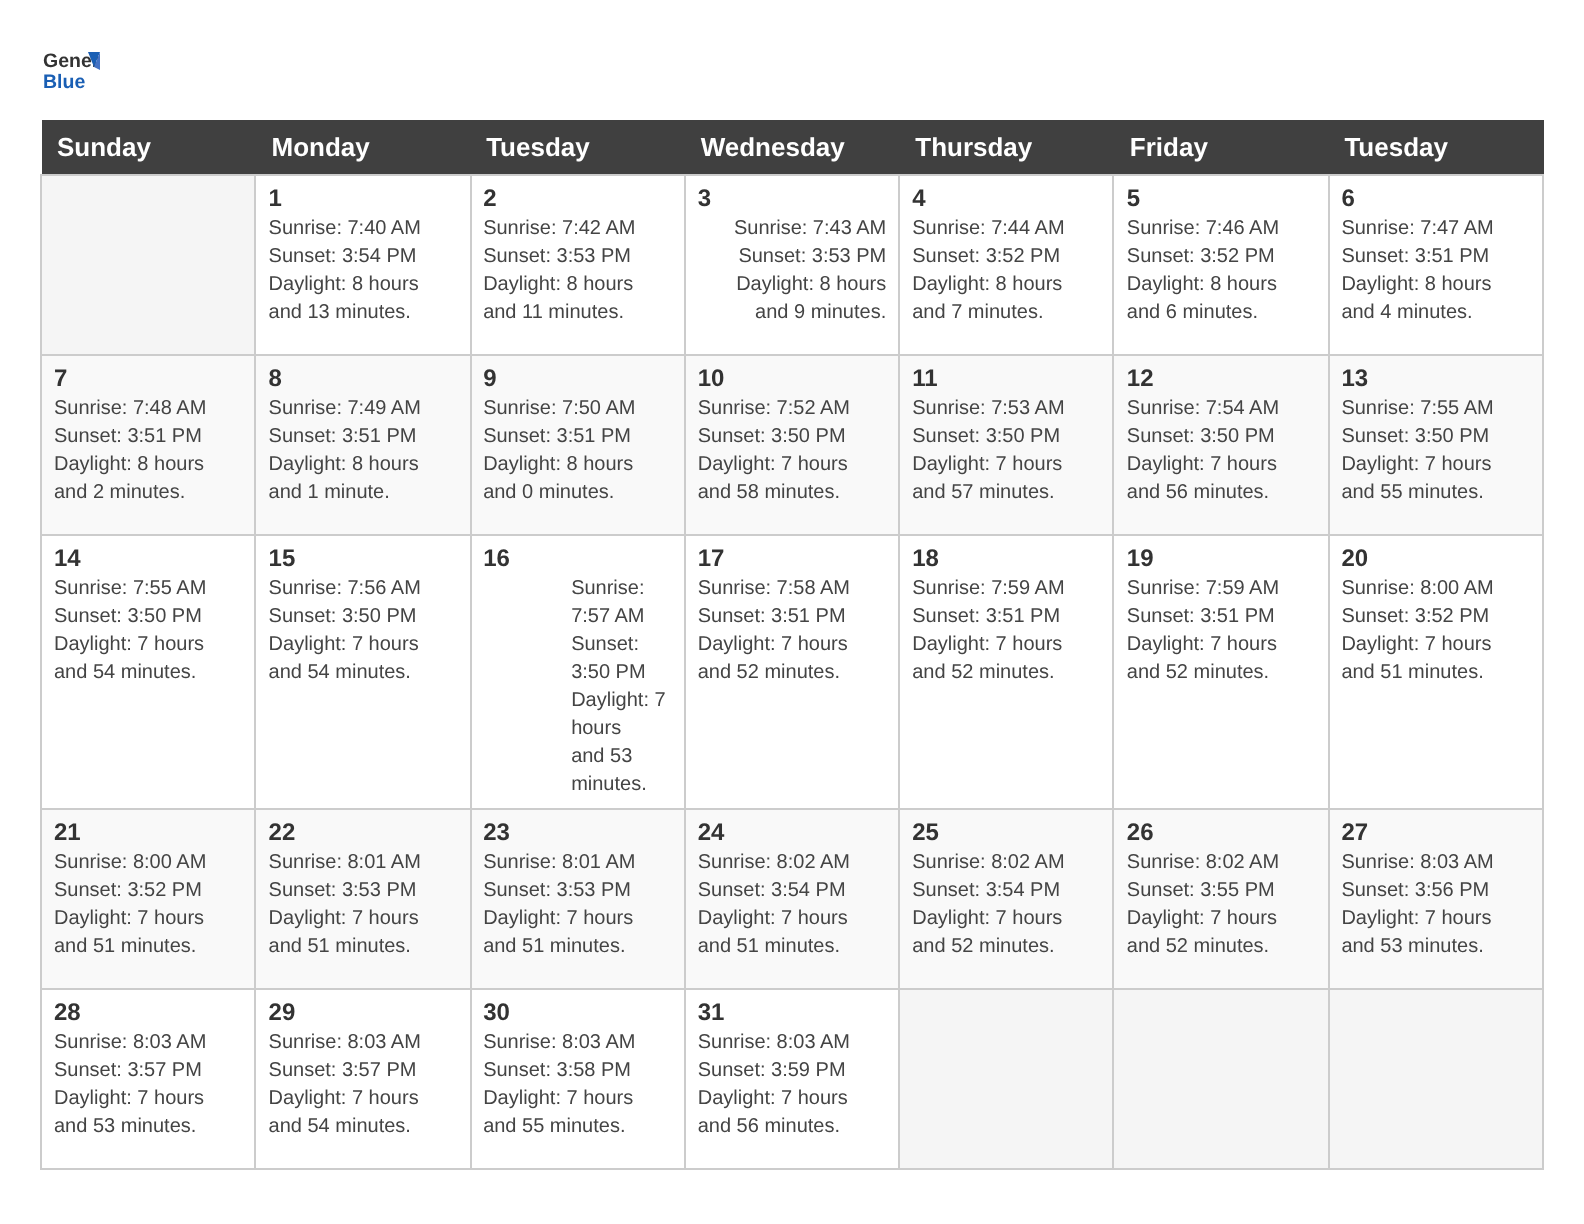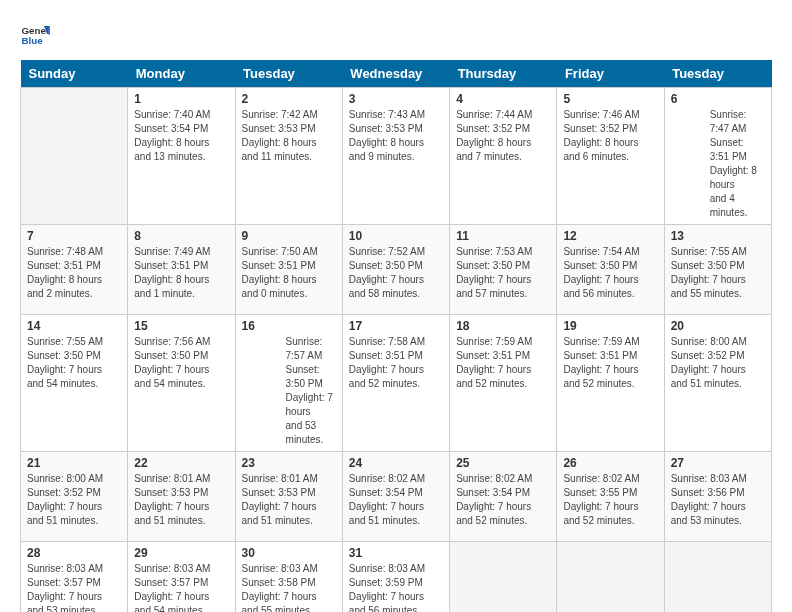--- a/index.html
+++ b/index.html
@@ -37,21 +37,21 @@
       font-size: 18px;
       color: #333;
       font-weight: normal;
     }
     table {
       width: 100%;
       border-collapse: collapse;
       table-layout: fixed;
     }
     thead tr th {
-      background-color: #0369a1;
+      background-color: #404040;
       color: white;
       text-align: left;
       padding: 6px 8px;
       font-size: 13px;
       font-weight: bold;
     }
     tbody tr td {
       border: 1px solid #ccc;
       vertical-align: top;
       padding: 4px 6px;
@@ -120,42 +120,42 @@
         </td>
         <td>
           <span class="day-number">2</span>
           <div class="day-info" style="white-space: pre-line;">Sunrise: 7:42 AM
 Sunset: 3:53 PM
 Daylight: 8 hours
 and 11 minutes.</div>
         </td>
         <td>
           <span class="day-number">3</span>
-          <div class="day-info" style="white-space: pre-line;">Sunrise: 7:43 AM
+          <div class="day-info" style="white-space: pre-line; text-align: right;">Sunrise: 7:43 AM
 Sunset: 3:53 PM
 Daylight: 8 hours
 and 9 minutes.</div>
         </td>
         <td>
           <span class="day-number">4</span>
           <div class="day-info" style="white-space: pre-line;">Sunrise: 7:44 AM
 Sunset: 3:52 PM
 Daylight: 8 hours
 and 7 minutes.</div>
         </td>
         <td>
           <span class="day-number">5</span>
           <div class="day-info" style="white-space: pre-line;">Sunrise: 7:46 AM
 Sunset: 3:52 PM
 Daylight: 8 hours
 and 6 minutes.</div>
         </td>
         <td>
           <span class="day-number">6</span>
-          <div class="day-info" style="white-space: pre-line; margin-left: 39px;">Sunrise: 7:47 AM
+          <div class="day-info" style="white-space: pre-line;">Sunrise: 7:47 AM
 Sunset: 3:51 PM
 Daylight: 8 hours
 and 4 minutes.</div>
         </td>
       </tr>
       <tr>
         <td>
           <span class="day-number">7</span>
           <div class="day-info" style="white-space: pre-line;">Sunrise: 7:48 AM
 Sunset: 3:51 PM

